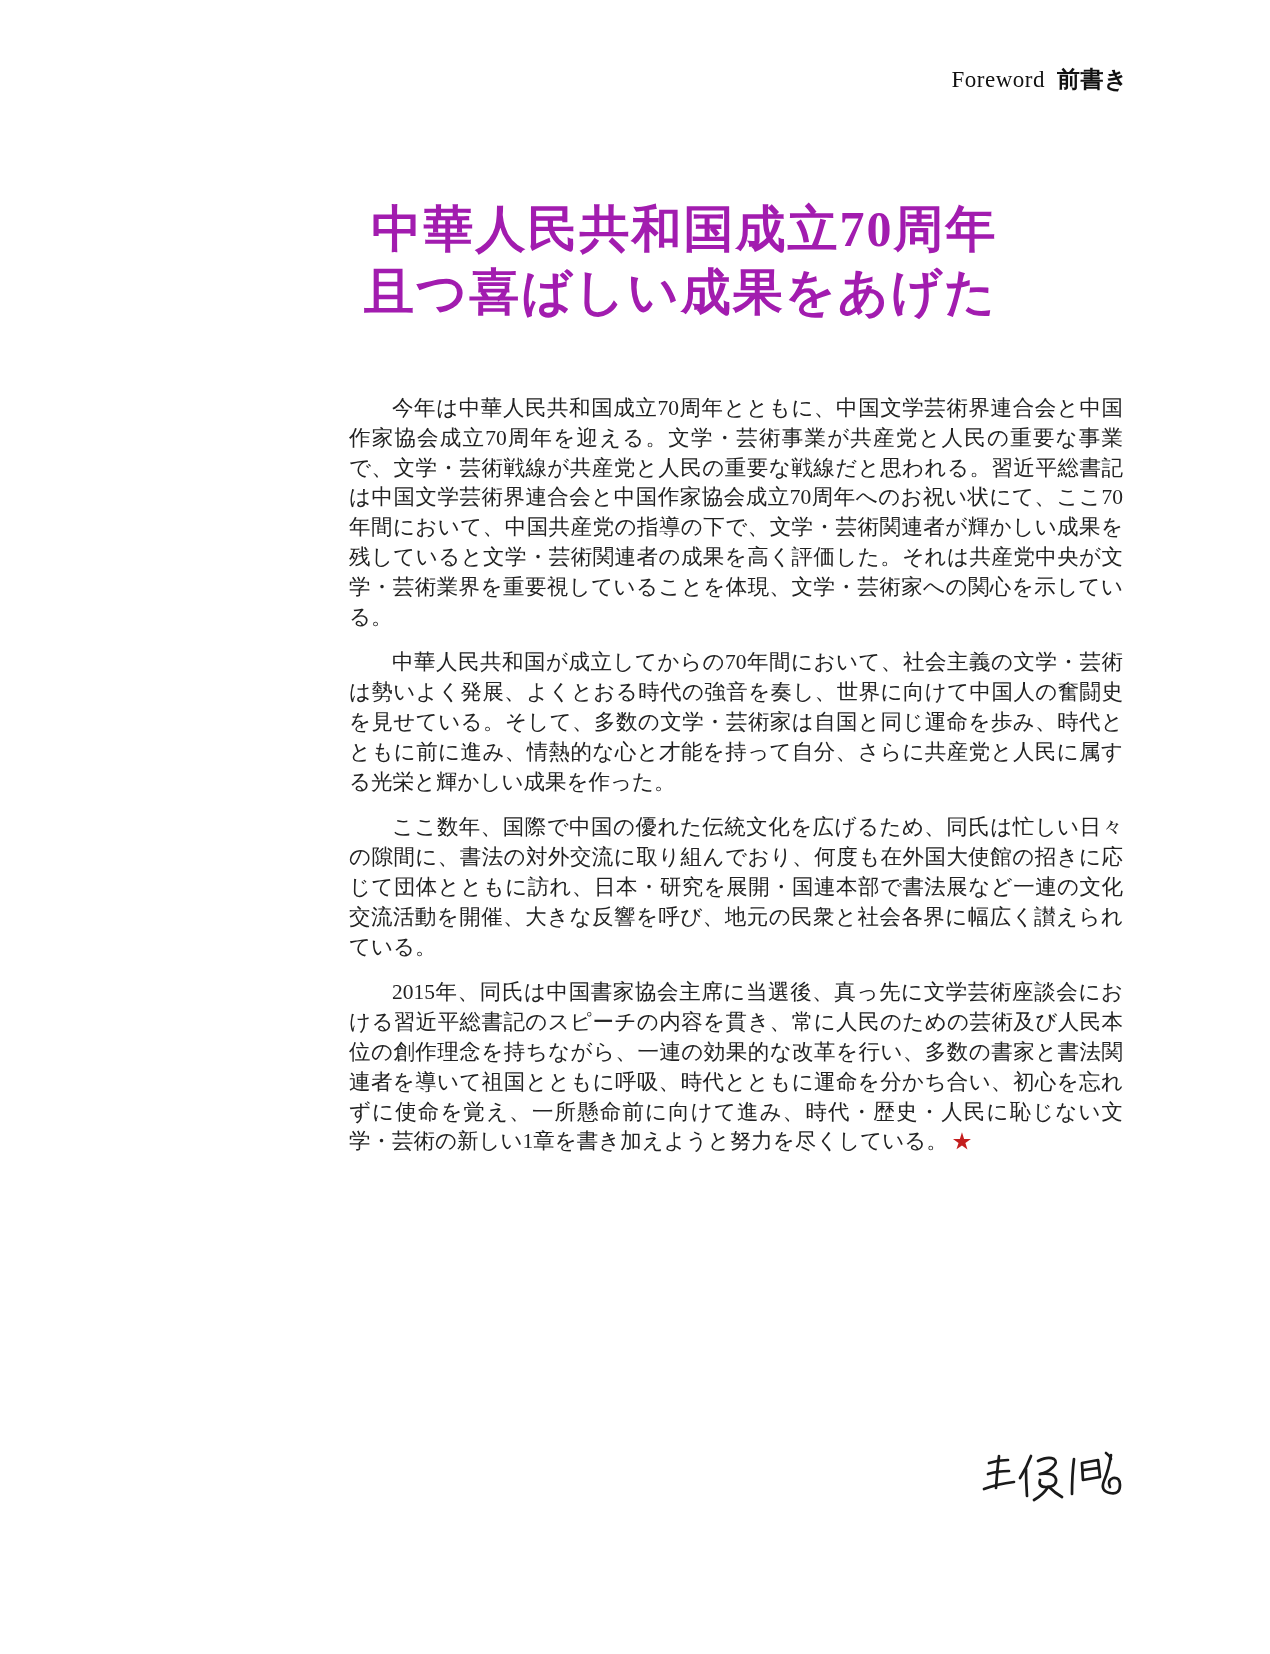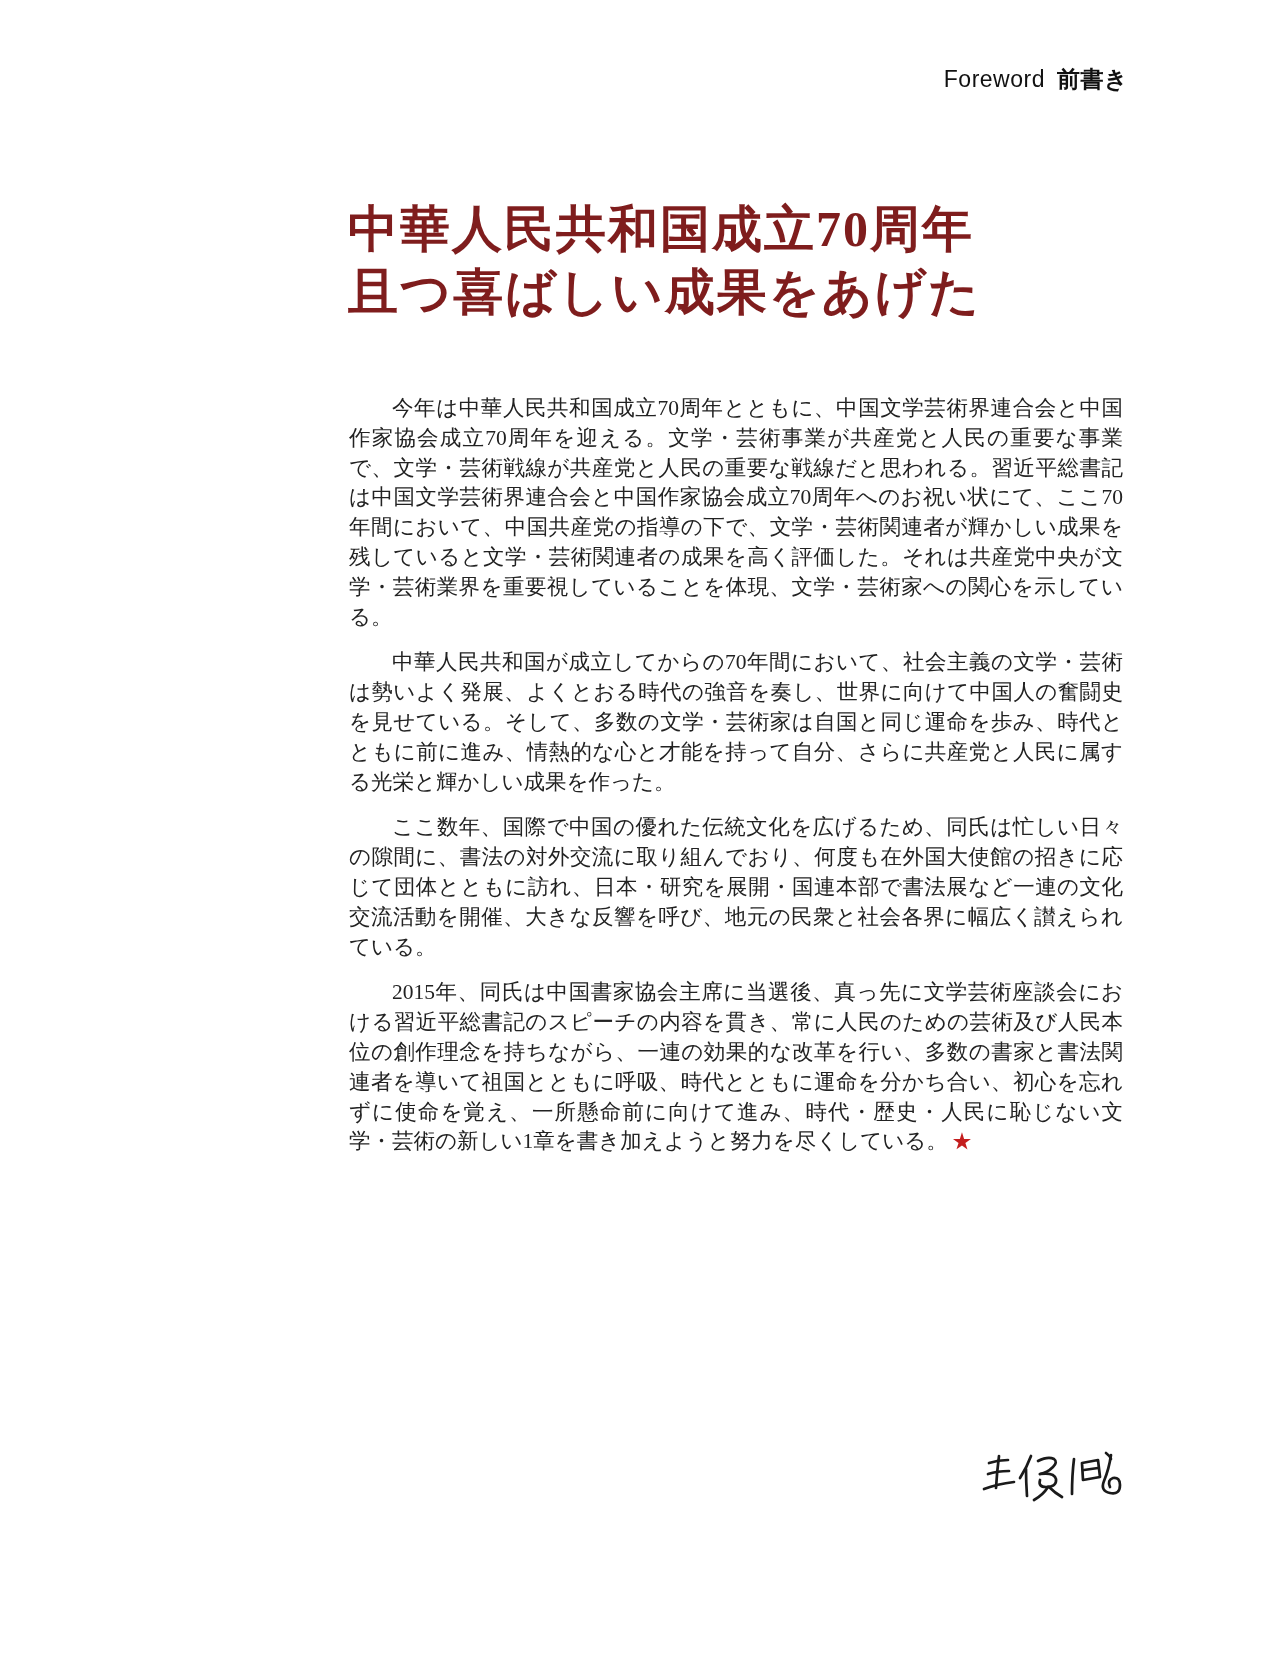--- a/index.html
+++ b/index.html
@@ -9,38 +9,39 @@
     height: 1654px;
     background: #ffffff;
     overflow: hidden;
     font-family: "Liberation Serif", "DejaVu Serif", serif;
     color: #1e1e1e;
   }
   .corner-header {
     position: absolute;
     top: 64px;
     right: 142px;
-    font-family: Liberation Sans, sans-serif;
+    font-family: Liberation Serif, serif;
     font-size: 23px;
     color: #111111;
     letter-spacing: 0.5px;
     white-space: nowrap;
   }
   .corner-header .en { font-weight: 400; }
   .corner-header .ja { font-weight: 700; margin-left: 12px; }
   .doc-title {
     position: absolute;
-    left: 348px;
+    left: 364px;
     top: 198px;
     font-size: 50px;
     line-height: 63px;
     font-weight: 700;
     letter-spacing: 2px;
-    color: #7f1d1d;
+    color: #a21caf;
     white-space: nowrap;
+    text-align: right;
   }
   .article-body {
     position: absolute;
     left: 333px;
     top: 378px;
     width: 806px;
     font-size: 21.5px;
     line-height: 29.8px;
     text-align: justify;
     color: #222222;

